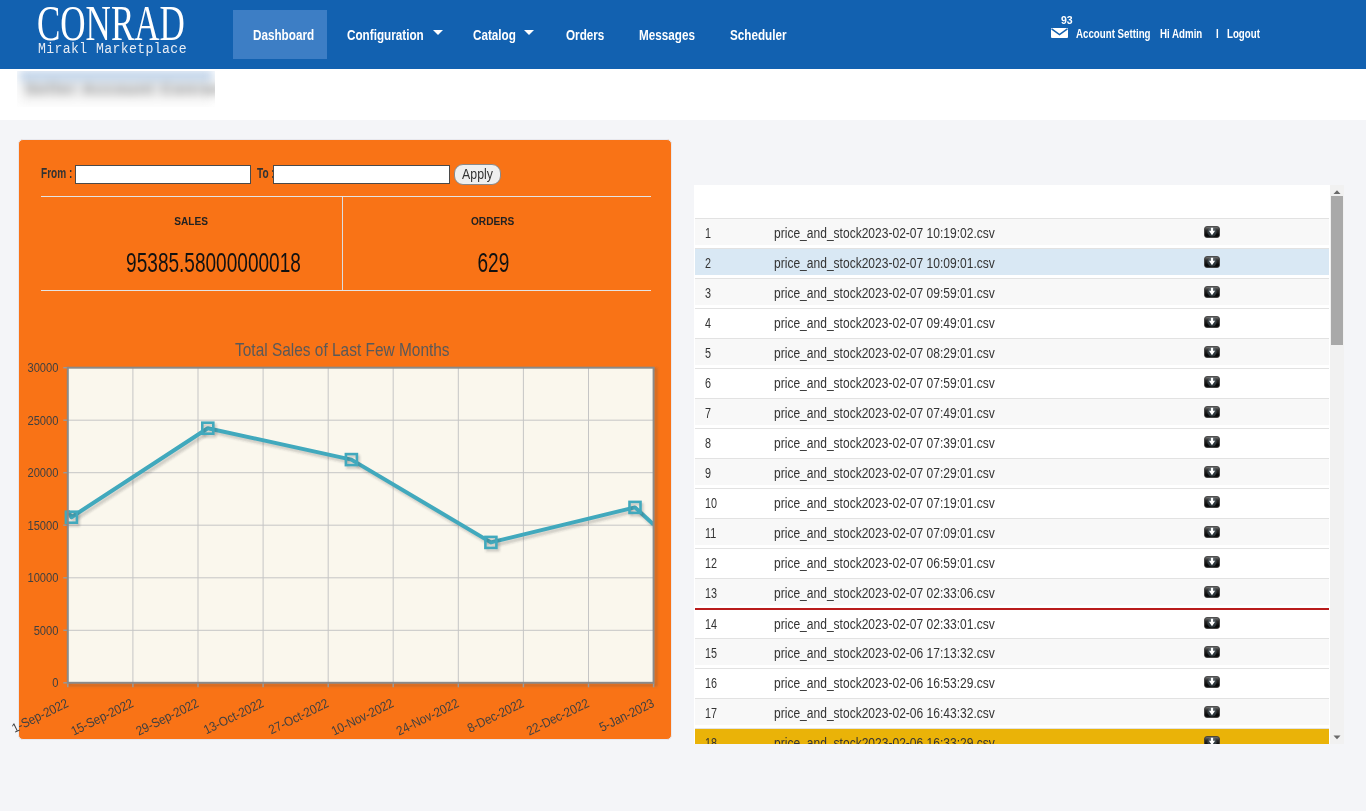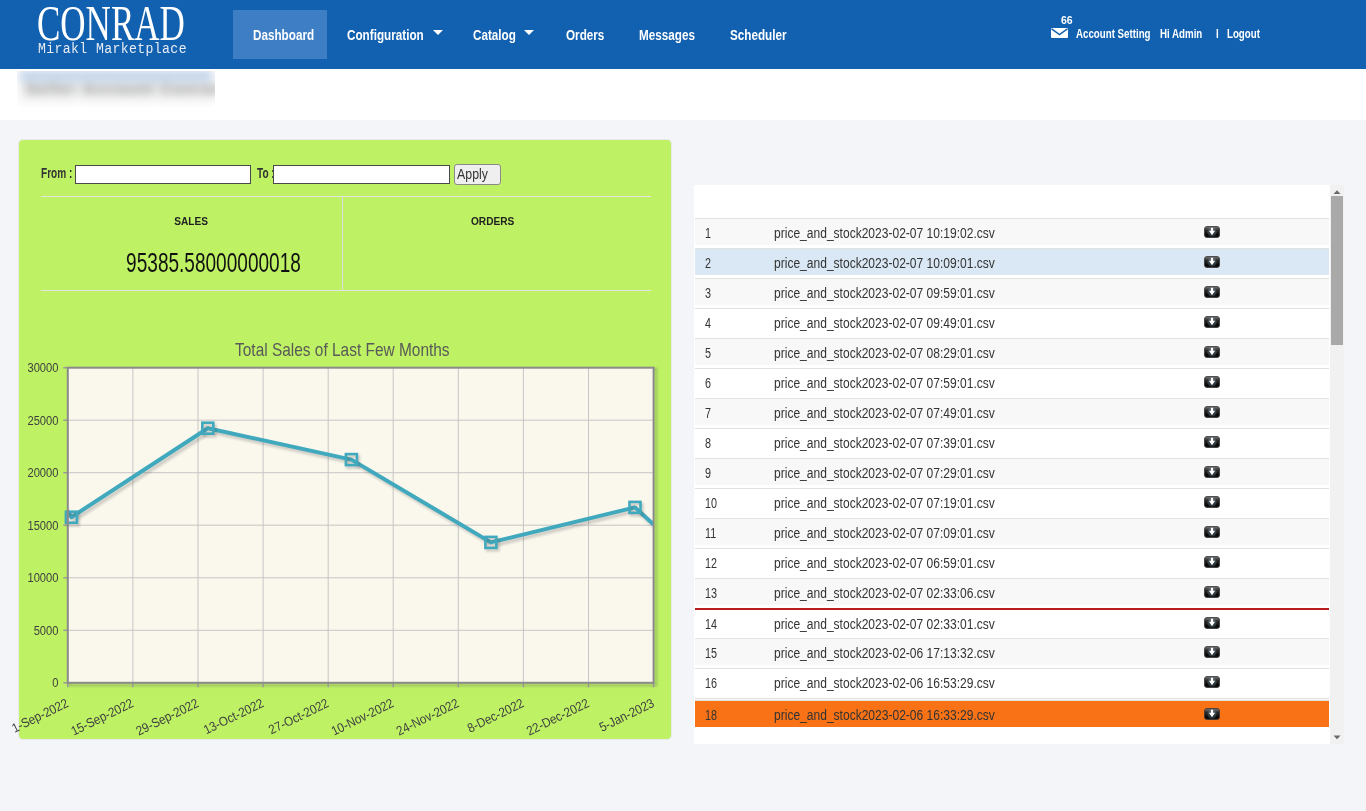--- a/index.html
+++ b/index.html
@@ -19,23 +19,23 @@
 .caret { position:absolute; top:30px; width:0; height:0; border-left:5px solid transparent; border-right:5px solid transparent; border-top:5.5px solid #fff; }
 
 .nvr { position:absolute; color:#fff; font-weight:bold; font-size:13.5px; top:26px; }
 .nvr .cond { transform:scaleX(0.72); }
 
 #blurbox { position:absolute; left:17px; top:71px; width:198px; height:36px; overflow:hidden; }
 #blurbox .inner { position:absolute; left:2px; top:1px; width:194px; height:34px; filter:blur(5px); }
 
 #strip { position:absolute; left:0; top:69px; width:1366px; height:51px; background:#fff; }
 
-#card { position:absolute; left:18px; top:139px; width:654px; height:601px; background:#bef264; border:1px solid #e8e8ee; border-radius:5px; }
+#card { position:absolute; left:18px; top:139px; width:654px; height:601px; background:#f97316; border:1px solid #e8e8ee; border-radius:5px; }
 .inp { position:absolute; height:19px; border:1.5px solid #4a4a4a; background:#fff; }
-#applybtn { position:absolute; left:435px; top:24px; width:47px; height:21px; background:#efefef; border:1px solid #8a8a8a; border-radius:3px; font-size:14px; color:#333; line-height:18px; }
+#applybtn { position:absolute; left:435px; top:24px; width:47px; height:21px; background:#efefef; border:1px solid #8a8a8a; border-radius:9px; font-size:14px; color:#333; text-align:center; line-height:18px; }
 .hr { position:absolute; left:22px; width:610px; height:1px; background:#e4e4e4; }
 
 .tab { position:absolute; top:145px; height:31px; border-radius:8px; color:#fff; font-weight:bold; font-size:15px; text-align:center; line-height:31px; }
 
 #tblc { position:absolute; left:694px; top:185px; width:636px; height:559px; background:#fff; overflow:hidden; }
 #thead { position:absolute; left:1px; top:7px; width:634px; height:26px; background:#0f5280; color:#fff; font-weight:bold; font-size:14px; }
 .trow { position:absolute; left:1px; width:634px; height:27px; font-size:14px; color:#333; }
 .trow .num { position:absolute; left:9.5px; top:5px; font-size:15px; transform:scaleX(0.72); transform-origin:left top; }
 .trow .fn { position:absolute; left:79px; top:5.5px; }
 .trow .dl { position:absolute; left:509px; top:7px; }
@@ -70,41 +70,42 @@
     <div class="navitem" style="left:639px">
         <span class="lbl cond">Messages</span>
       </div>
     <div class="navitem" style="left:730px">
         <span class="lbl cond">Scheduler</span>
       </div>
     <svg class="abs" style="left:1051px; top:28px" width="17" height="10" viewBox="0 0 17 10">
       <rect x="0" y="0" width="17" height="10" rx="1" fill="#fff"></rect>
       <path d="M0.6 0.8 L8.5 6.6 L16.4 0.8" fill="none" stroke="#1261b0" stroke-width="1.5"></path>
     </svg>
-    <div class="nvr" style="left:1061px; top:14px; font-size:10.5px">66</div>
+    <div class="nvr" style="left:1061px; top:14px; font-size:10.5px">93</div>
     <div class="nvr" style="left:1076px"><span class="cond">Account Setting</span></div>
     <div class="nvr" style="left:1160px"><span class="cond">Hi Admin</span></div>
     <div class="nvr" style="left:1216px"><span class="cond">I</span></div>
     <div class="nvr" style="left:1227px"><span class="cond">Logout</span></div>
   </div>
   <div id="strip"></div>
   <div id="blurbox">
     <div class="inner" style="color:#828282; font-weight:bold; font-size:15.5px; letter-spacing:1.5px; padding-top:8px; padding-left:7px; white-space:nowrap; background:linear-gradient(180deg,#6b97cd 0%,#cfdff0 13%,#ececec 45%,#fbfbfb 100%)">Seller Account Conrad Test</div>
   </div>
 
   <div id="card">
     <span class="abs" style="left:22px; top:25px; font-weight:bold; font-size:14px; color:#333"><span class="cond" style="transform:scaleX(0.72)">From :</span></span>
     <div class="inp" style="left:56px; top:25px; width:176px"></div>
     <span class="abs" style="left:238px; top:25px; font-weight:bold; font-size:14px; color:#333"><span class="cond" style="transform:scaleX(0.72)">To :</span></span>
     <div class="inp" style="left:254px; top:25px; width:177px"></div>
     <div id="applybtn"><span class="condc" style="transform:scaleX(0.88)">Apply</span></div>
     <div class="hr" style="top:56px"></div>
     <div class="abs" style="left:22px; top:75px; width:301px; text-align:center; font-weight:bold; font-size:11.5px; color:#222"><span class="condc" style="transform:scaleX(0.88)">SALES</span></div>
     <div class="abs" style="left:22px; top:107px; width:301px; text-align:right; font-size:28px; color:#111"><span class="condc" style="transform:scaleX(0.68)">95385.58000000018</span></div>
     <div class="abs" style="left:323px; top:75px; width:302px; text-align:center; font-weight:bold; font-size:11.5px; color:#222"><span class="condc" style="transform:scaleX(0.88)">ORDERS</span></div>
+    <div class="abs" style="left:323px; top:107px; width:302px; text-align:center; font-size:28px; color:#111"><span class="condc" style="transform:scaleX(0.68)">629</span></div>
     <div class="abs" style="left:323px; top:57px; width:1px; height:93px; background:#ddd"></div>
     <div class="hr" style="top:150px"></div>
     <svg class="abs" style="left:0; top:0" width="654" height="601" viewBox="0 0 654 601" id="chartsvg">
       <defs>
           <filter id="blr" x="-30%" y="-30%" width="160%" height="160%">
             <feGaussianBlur stdDeviation="1.1"></feGaussianBlur>
           </filter>
           <clipPath id="pclip">
             <rect x="48.8" y="227.7" width="585.8" height="315.1"></rect>
           </clipPath>
@@ -495,21 +496,21 @@
                 <stop offset="0.8" stop-color="#050505"></stop>
                 <stop offset="1" stop-color="#1a1a1a"></stop>
               </linearGradient>
             </defs>
             <rect x="0.5" y="0.5" width="15" height="11" rx="2.5" fill="url(#gI17)" stroke="#333" stroke-width="0.8"></rect>
             <circle cx="8" cy="6" r="4.6" fill="rgba(130,160,180,0.28)"></circle>
             <path d="M6.9 1.8 h2.2 v3 h2 L8 9.2 L4.9 4.8 h2 Z" fill="#fff"></path>
           </svg>
         </span>
       </div>
-      <div class="trow" style="top:515px; background:#f97316; border-top:1px solid #e2e2e2">
+      <div class="trow" style="top:543px; background:#eab308; border-top:1px solid #e2e2e2">
         <span class="num">18</span>
         <span class="fn"><span class="cond" style="transform:scaleX(0.86)">price_and_stock2023-02-06 16:33:29.csv</span></span>
         <span class="dl">
           <svg width="16" height="12" viewBox="0 0 16 12">
             <defs>
               <linearGradient id="gI18" x1="0" y1="0" x2="0" y2="1">
                 <stop offset="0" stop-color="#7a7a7a"></stop>
                 <stop offset="0.35" stop-color="#2a2a2a"></stop>
                 <stop offset="0.8" stop-color="#050505"></stop>
                 <stop offset="1" stop-color="#1a1a1a"></stop>

